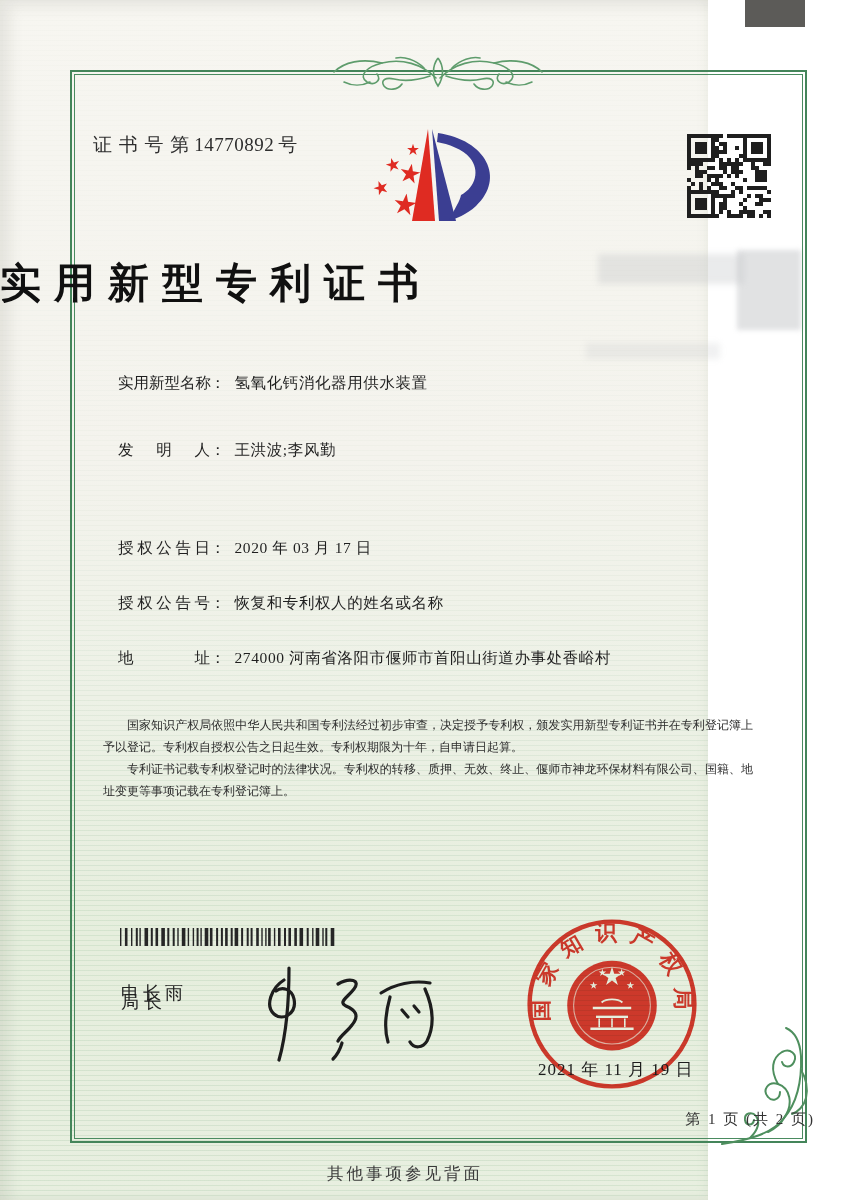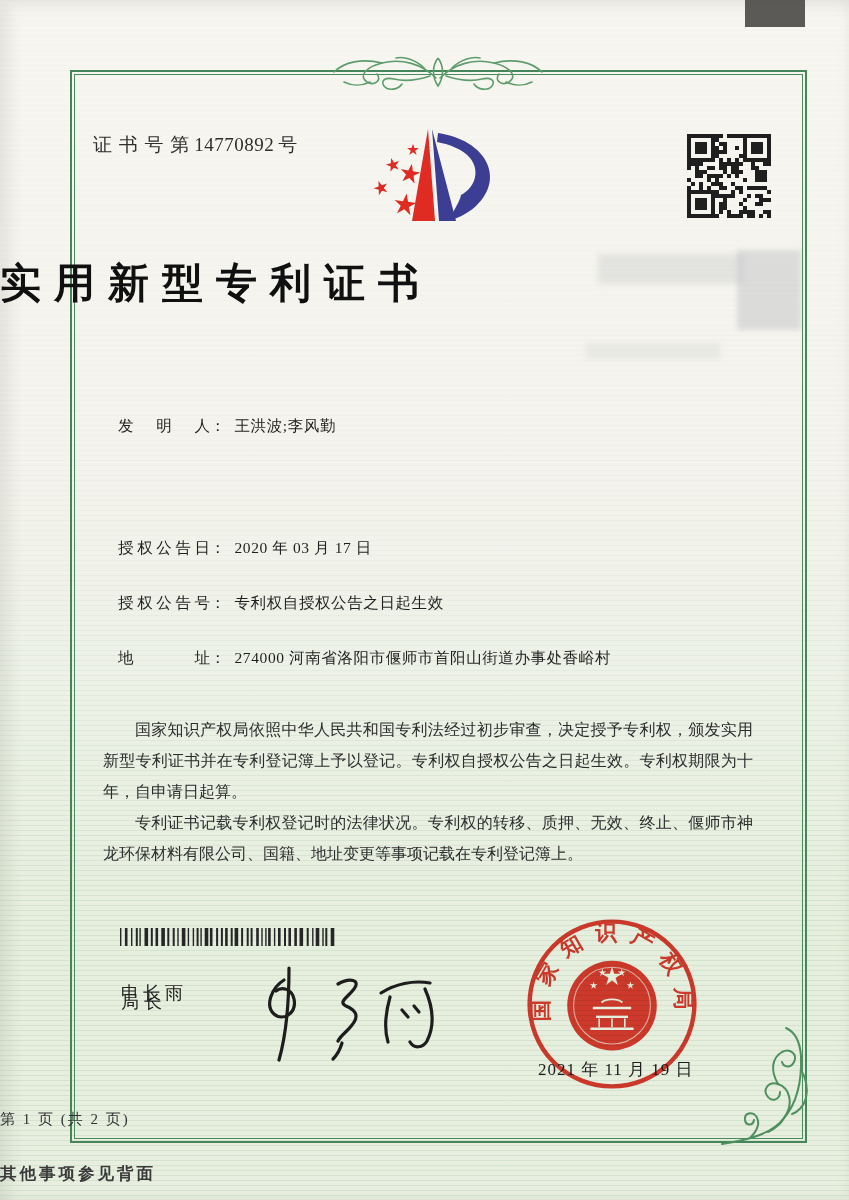--- a/index.html
+++ b/index.html
@@ -1,19 +1,19 @@
 <!DOCTYPE html>
 <html><head>
 <meta charset="utf-8">
 <style>
   * { margin:0; padding:0; box-sizing:border-box; }
   html,body { width:849px; height:1200px; overflow:hidden; }
   body { font-family:"Liberation Serif","DejaVu Serif",serif; }
   .page {
-    position:relative; width:849px; height:1200px;
+    position:relative; width:708px; height:1200px;
     background:linear-gradient(180deg,#f7f6f1 0%,#f4f3ed 38%,#edf1e6 58%,#e6eedd 78%,#e8efe0 100%);
     box-shadow:inset 10px 6px 14px rgba(90,90,80,.10), inset -4px -4px 10px rgba(120,130,110,.06);
   }
   
   .guilloche {
     position:absolute; inset:0; pointer-events:none;
     background:repeating-linear-gradient(to bottom, rgba(125,175,135,.30) 0 1px, transparent 1px 5px);
     -webkit-mask-image:linear-gradient(to bottom, rgba(0,0,0,.06) 0 18%, rgba(0,0,0,.16) 45%, rgba(0,0,0,.55) 72%, rgba(0,0,0,.6) 100%);
     mask-image:linear-gradient(to bottom, rgba(0,0,0,.06) 0 18%, rgba(0,0,0,.16) 45%, rgba(0,0,0,.55) 72%, rgba(0,0,0,.6) 100%);
   }
@@ -37,41 +37,41 @@
 
   .logo { position:absolute; left:358px; top:120px; width:150px; height:128px; }
   .qr { position:absolute; left:687px; top:134px; width:84px; height:84px; }
 
   .title { position:absolute; left:0; top:256px; width:849px; text-align:left;
            font-size:41px; font-weight:700; letter-spacing:13px; color:#101010; }
   .frow { position:absolute; left:118px; white-space:nowrap; color:#1f1f1f; }
   .frow .lab { display:inline-block; width:92px; font-size:15.5px; text-align:justify; text-align-last:justify; vertical-align:bottom; }
   .frow .col { font-size:15.5px; margin-right:9px; }
   .frow .val { font-size:15.5px; letter-spacing:.6px; }
-  .r1{top:373px}.r2{top:416px}.r3{top:483px}.r4{top:538px}.r5{top:593px}.r6{top:648px}
+  .r1{top:373px}.r2{top:440px}.r3{top:483px}.r4{top:538px}.r5{top:593px}.r6{top:648px}
   .grant { position:absolute; left:118px; top:686px; white-space:nowrap; color:#1f1f1f; font-size:15.5px; }
   .grant .pair2 { position:absolute; left:337px; top:0; white-space:nowrap; }
   .grant .glab { letter-spacing:2px; }
   .grant .col { margin-right:8px; }
 
-  .paras { position:absolute; left:103px; top:714px; width:650px; font-size:16px; line-height:31px;
+  .paras { position:absolute; left:103px; top:714px; width:650px; font-size:12px; line-height:22px;
            color:#2d2d2d; text-align:justify; }
   .paras p { text-indent:2em; }
 
   .barcode { position:absolute; left:120px; top:928px; width:215px; height:18px; }
 
   .signer-title { position:absolute; left:121px; top:990px; font-size:18px; letter-spacing:5px; color:#222; }
   .signer-name  { position:absolute; left:121px; top:981px; font-size:18px; letter-spacing:4px; color:#222; }
   .signature { position:absolute; left:242px; top:962px; width:215px; height:105px; }
 
   .seal { position:absolute; left:524px; top:916px; width:176px; height:176px; mix-blend-mode:multiply; opacity:.95; }
   .seal-date { position:absolute; left:538px; top:1058px; font-size:17px; color:#1c1c1c; letter-spacing:1px; }
 
-  .page-info { position:absolute; left:0; top:1110px; width:815px; text-align:left; font-size:15px; letter-spacing:2px; color:#333; }
-  .back-note { position:absolute; left:0; top:1163px; width:810px; font-size:16.5px; letter-spacing:3px; color:#3a3a3a;font-weight:bold; }
+  .page-info { position:absolute; left:0; top:1110px; width:815px; text-align:right; font-size:15px; letter-spacing:2px; color:#333; }
+  .back-note { position:absolute; left:0; top:1163px; width:810px; text-align:center; font-size:16.5px; letter-spacing:3px; color:#3a3a3a; }
 </style>
 </head>
 <body>
 
 <div class="page">
   <div class="guilloche"></div>
 
   <div class="ghost ghost-corner"></div>
   <div class="ghost ghost-qr"></div>
   <div class="ghost ghost-band1"></div>
@@ -350,28 +350,31 @@
         <rect x="48" y="80" width="4" height="4"></rect>
         <rect x="52" y="80" width="4" height="4"></rect>
         <rect x="60" y="80" width="4" height="4"></rect>
         <rect x="64" y="80" width="4" height="4"></rect>
         <rect x="72" y="80" width="4" height="4"></rect>
         <rect x="80" y="80" width="4" height="4"></rect>
       </svg></div>
 
   <div class="title">实用新型专利证书</div>
 
+  <div class="frow r1">
+    <span class="lab">实用新型名称</span><span class="col">：</span><span class="val">氢氧化钙消化器用供水装置</span>
+  </div>
   <div class="frow r2">
     <span class="lab">发明人</span><span class="col">：</span><span class="val">王洪波;李风勤</span>
   </div>
   <div class="frow r4">
     <span class="lab">授权公告日</span><span class="col">：</span><span class="val">2020 年 03 月 17 日</span>
   </div>
   <div class="frow r5">
-    <span class="lab">授权公告号</span><span class="col">：</span><span class="val">专利权自授权公告之日起生效</span>
+    <span class="lab">授权公告号</span><span class="col">：</span><span class="val">恢复和专利权人的姓名或名称</span>
   </div>
   <div class="frow r6">
     <span class="lab">地址</span><span class="col">：</span><span class="val">274000 河南省洛阳市偃师市首阳山街道办事处香峪村</span>
   </div>
 
 
   <div class="paras">
     <p>国家知识产权局依照中华人民共和国专利法经过初步审查，决定授予专利权，颁发实用新型专利证书并在专利登记簿上予以登记。专利权自授权公告之日起生效。专利权期限为十年，自申请日起算。</p>
     <p>专利证书记载专利权登记时的法律状况。专利权的转移、质押、无效、终止、偃师市神龙环保材料有限公司、国籍、地址变更等事项记载在专利登记簿上。</p>
   </div>

